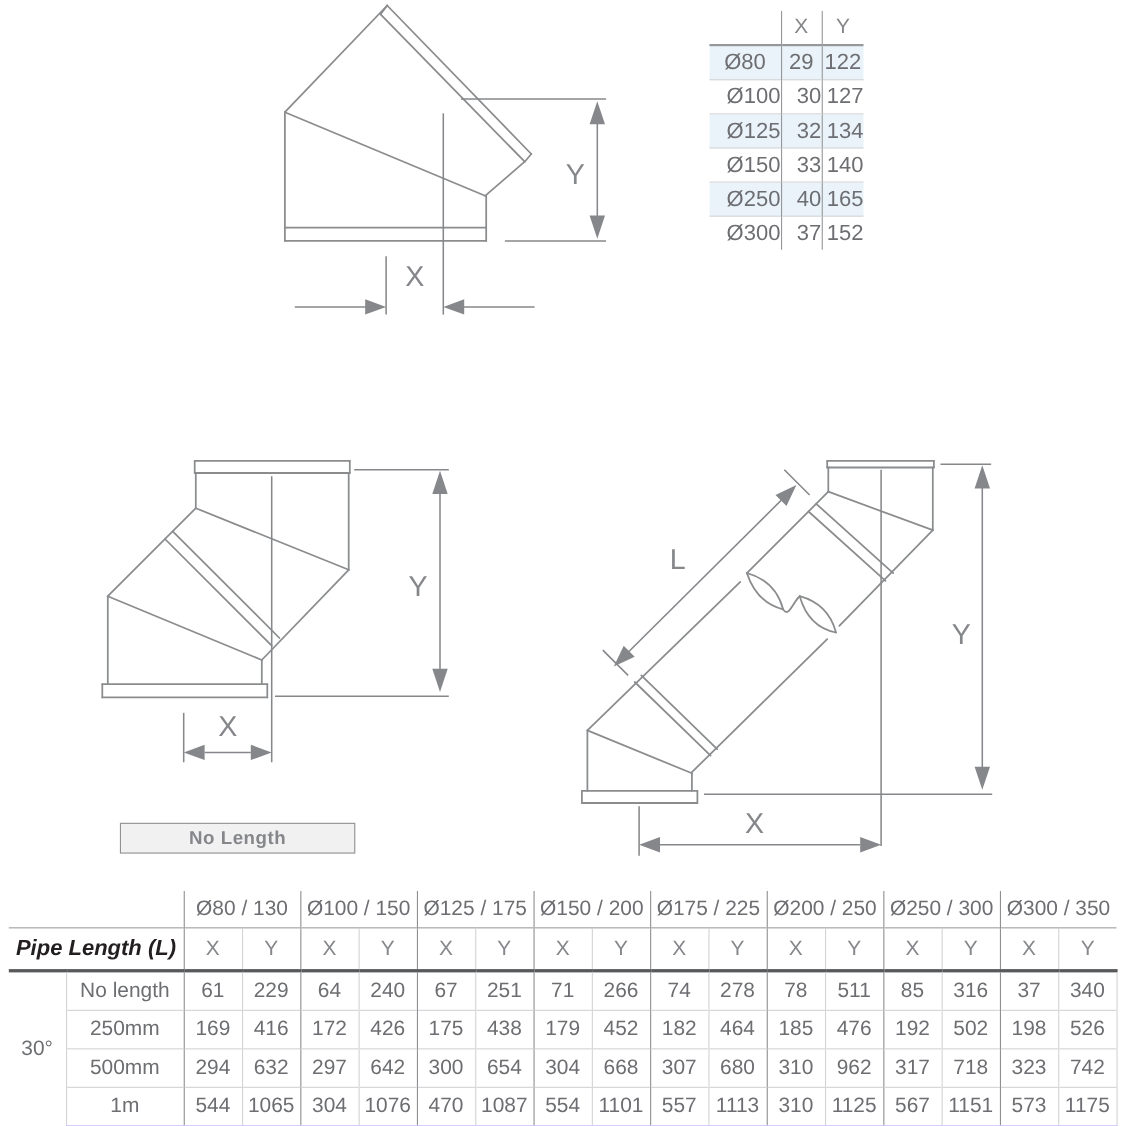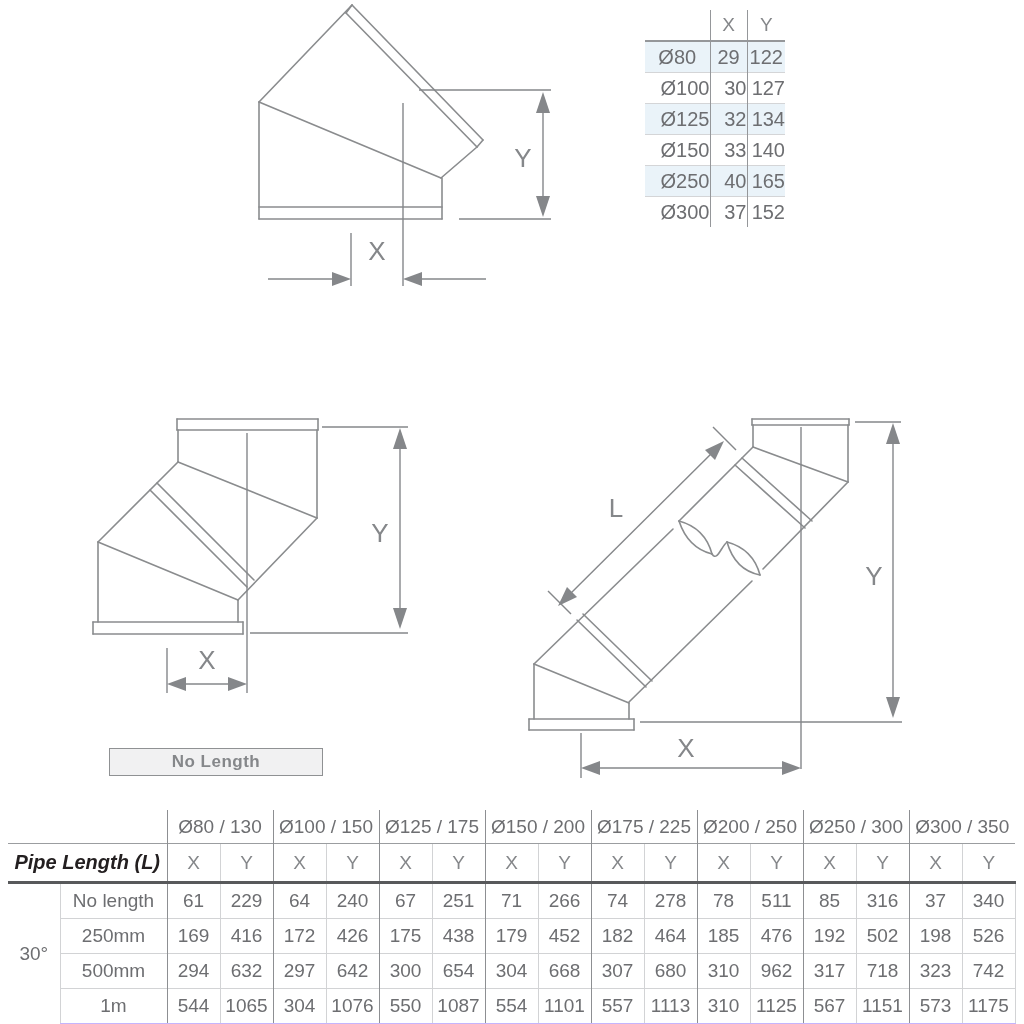--- a/index.html
+++ b/index.html
@@ -340,21 +340,21 @@
       <td>718</td>
       <td class="gs">323</td>
       <td>742</td>
     </tr>
     <tr class="data-row last">
       <td class="rl">1m</td>
       <td class="gs">544</td>
       <td>1065</td>
       <td class="gs">304</td>
       <td>1076</td>
-      <td class="gs">550</td>
+      <td class="gs">470</td>
       <td>1087</td>
       <td class="gs">554</td>
       <td>1101</td>
       <td class="gs">557</td>
       <td>1113</td>
       <td class="gs">310</td>
       <td>1125</td>
       <td class="gs">567</td>
       <td>1151</td>
       <td class="gs">573</td>

